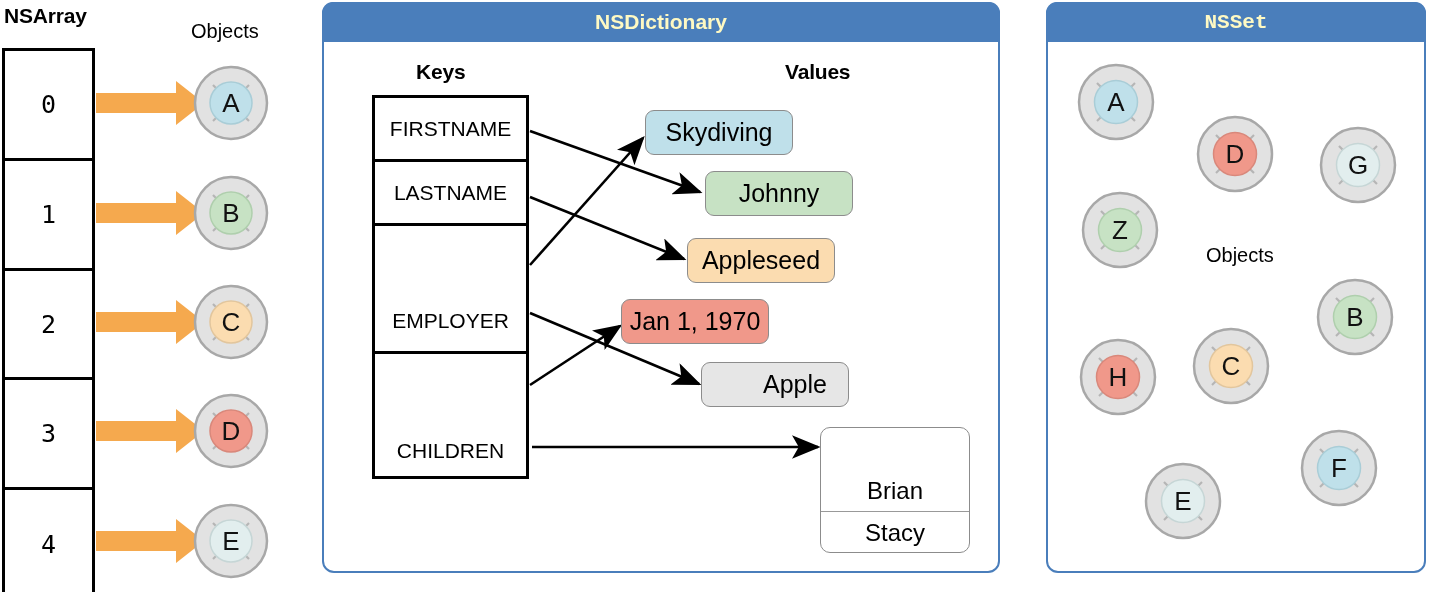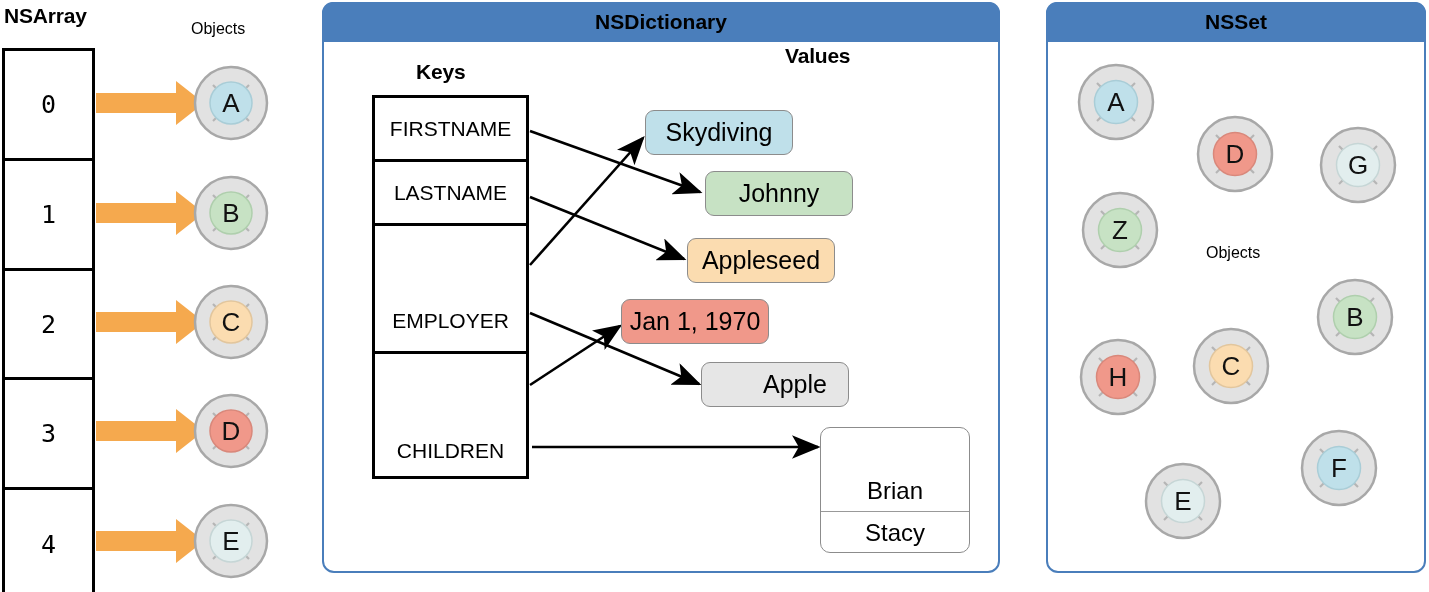--- a/index.html
+++ b/index.html
@@ -3,27 +3,27 @@
 <meta charset="utf-8">
 <style>
   html,body{margin:0;padding:0;background:#ffffff;}
   body{width:1429px;height:592px;position:relative;overflow:hidden;
        font-family:"Liberation Sans","DejaVu Sans",sans-serif;color:#000;}
 
   .abs{position:absolute;}
 
   
   .panel{position:absolute;border:2px solid #4a7ebb;border-radius:12px;background:#fff;box-sizing:border-box;}
-  .panel-header{position:absolute;left:-2px;top:-2px;background:#4a7ebb;color:#000000;
+  .panel-header{position:absolute;left:-2px;top:-2px;background:#4a7ebb;color:#fef9c3;
        border-radius:11px 11px 0 0;display:flex;align-items:center;justify-content:center;
        font-weight:bold;font-size:21px;box-sizing:border-box;}
 
   
   .title-bold{font-weight:bold;font-size:21px;letter-spacing:-0.2px;}
-  .title-plain{font-size:16px;}
+  .title-plain{font-size:20px;}
 
   
   .idx-table{position:absolute;border:3px solid #000;box-sizing:border-box;background:#fff;}
   .idx-cell{position:absolute;left:0;right:0;border-bottom:3px solid #000;box-sizing:border-box;
             display:flex;align-items:center;justify-content:center;
             font-family:"DejaVu Sans Mono","Liberation Mono",monospace;font-size:25px;}
   .idx-cell.last{border-bottom:none;}
 
   
   .keys-table{position:absolute;border:3px solid #000;box-sizing:border-box;background:#fff;}
@@ -137,21 +137,21 @@
   <div class="lbl">E</div>
 </div>
 
 <div class="panel" style="left:322px;top:2px;width:678px;height:571px;">
   <div class="panel-header" style="width:678px;height:40px;">
     <span>NSDictionary</span>
   </div>
 </div>
 
 <div class="abs title-bold" style="left:416px;top:60px;">Keys</div>
-<div class="abs title-bold" style="left:785px;top:44px;">Values</div>
+<div class="abs title-bold" style="left:785px;top:60px;">Values</div>
 
 <div class="keys-table" style="left:372px;top:95px;width:157px;height:384px;">
   <div class="key-cell" style="top:0px;height:64px;">FIRSTNAME</div>
   <div class="key-cell" style="top:64px;height:64px;">LASTNAME</div>
   <div class="key-cell" style="top:192px;height:64px;">EMPLOYER</div>
   <div class="key-cell last" style="top:320px;height:66px;">CHILDREN</div>
 </div>
 
 <svg class="arrows">
   <defs>
@@ -189,21 +189,21 @@
 </div>
 <div class="pill" style="left:701px;top:362px;width:148px;height:45px;background:#e6e6e6;padding-left:40px;">
   <span>Apple</span>
 </div>
 
 <div class="children-box" style="left:820px;top:427px;width:150px;height:126px;">
   <div class="child-row" style="top:42px;height:42px;">Brian</div>
   <div class="child-row last" style="top:84px;height:42px;">Stacy</div>
 </div>
 
-<div class="panel" style="left:1046px;top:2px;width:380px;height:571px;">
+<div class="panel" style="left:1046px;top:2px;width:380px;height:571px;font-family:Liberation Mono, monospace;">
   <div class="panel-header" style="width:380px;height:40px;">
     <span>NSSet</span>
   </div>
 </div>
 
 <div class="abs title-plain" style="left:1206px;top:244px;">Objects</div>
 
 <div class="obj" style="left:1077px;top:63px;width:78px;height:78px;">
   <svg width="78" height="78" viewBox="0 0 78 78">
     <circle cx="39" cy="39" r="37" fill="#e2e2e2" stroke="#a8a8a8" stroke-width="2.5"></circle>

